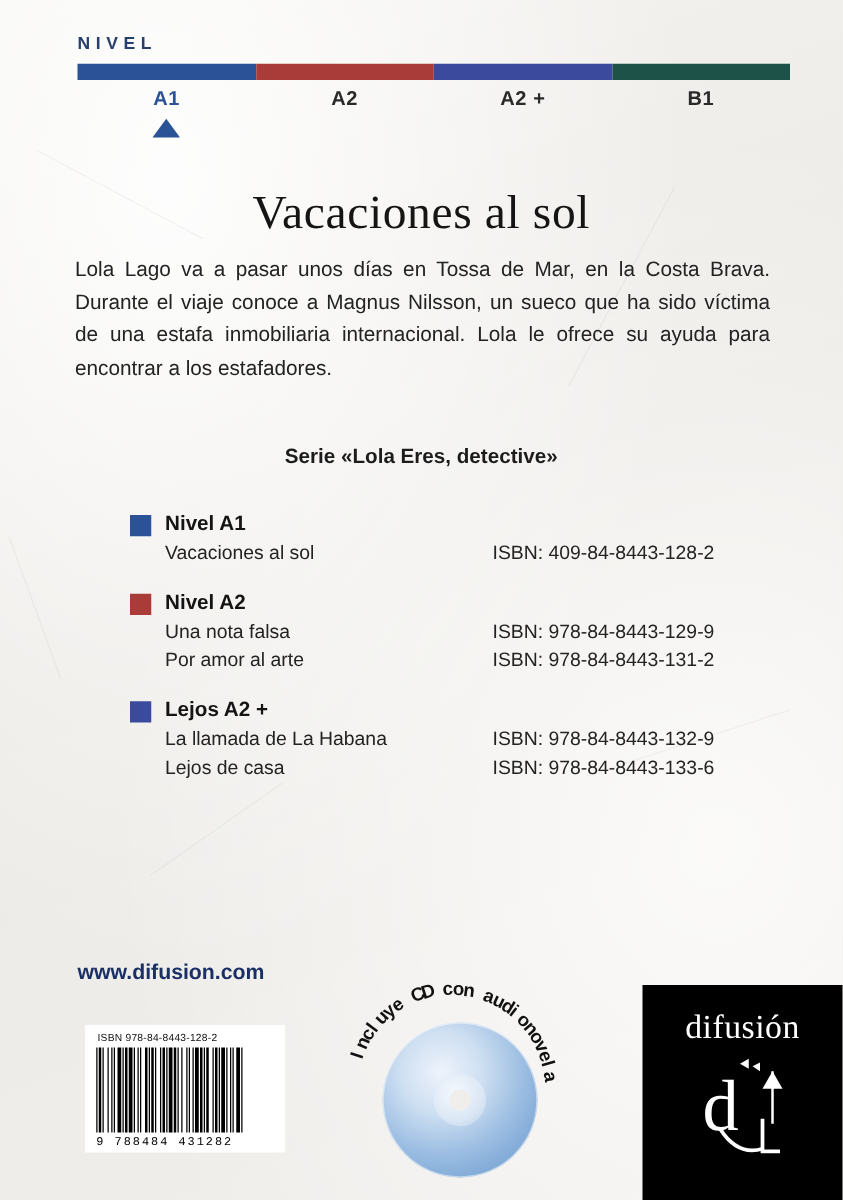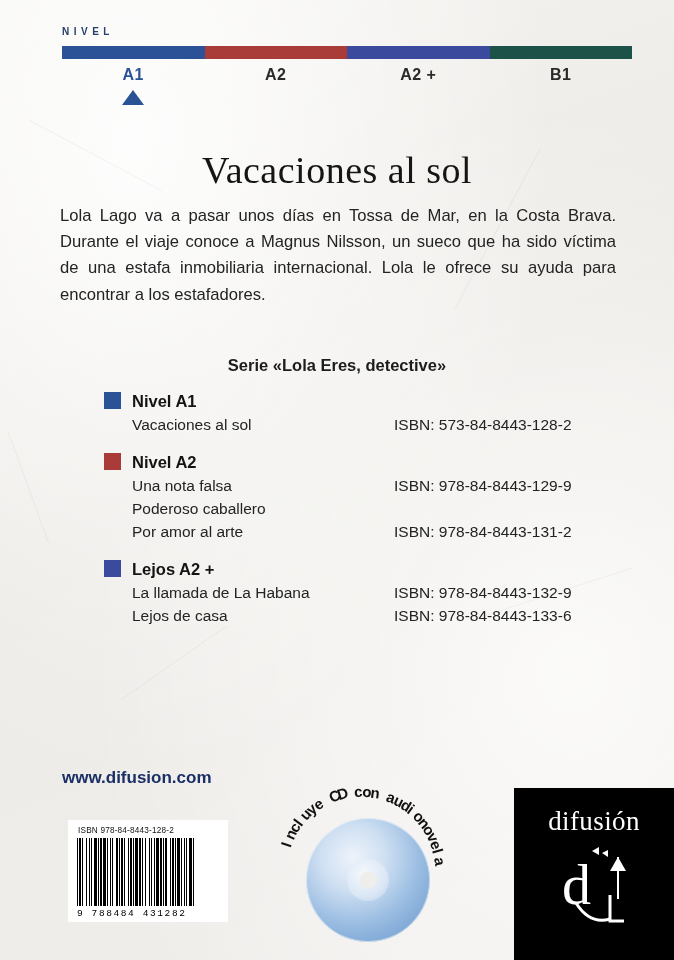--- a/index.html
+++ b/index.html
@@ -31,21 +31,21 @@
   }
 
   
   .levels {
     position: absolute;
     left: 62px;
     top: 26px;
     width: 570px;
   }
   .levels-title {
-    font-size: 10px;
+    font-size: 14px;
     font-weight: bold;
     letter-spacing: 4.5px;
     color: #27406b;
   }
   .level-bar {
     display: flex;
     margin-top: 9px;
     height: 13px;
   }
   .level-seg { flex: 1 1 0; }
@@ -112,23 +112,24 @@
   }
   .series-list {
     position: absolute;
     top: 392px;
     left: 104px;
     width: 500px;
   }
   .level-group { margin-bottom: 16px; }
   .level-head {
     display: flex;
-    align-items: flex-start;
+    align-items: flex-end;
     gap: 11px;
     margin-bottom: 3px;
+    margin-top: 18px;
   }
   .swatch {
     width: 17px; height: 17px;
     flex: 0 0 auto;
   }
   .level-name {
     font-size: 16.5px;
     font-weight: bold;
     color: #141414;
   }
@@ -308,34 +309,33 @@
 
   <div class="series-title">Serie «Lola Eres, detective»</div>
   <div class="series-list" id="series-list">
       <div class="level-group">
         <div class="level-head">
           <div class="swatch" style="background: rgb(43, 82, 150);"></div>
           <div class="level-name">Nivel A1</div>
         </div>
         <div class="title-row">
           <div class="t-name">Vacaciones al sol</div>
-          <div class="t-isbn">ISBN: 573-84-8443-128-2</div>
+          <div class="t-isbn">ISBN: 409-84-8443-128-2</div>
         </div>
       </div>
       <div class="level-group">
         <div class="level-head">
           <div class="swatch" style="background: rgb(169, 60, 56);"></div>
           <div class="level-name">Nivel A2</div>
         </div>
         <div class="title-row">
           <div class="t-name">Una nota falsa</div>
           <div class="t-isbn">ISBN: 978-84-8443-129-9</div>
         </div>
         <div class="title-row">
-          <div class="t-name">Poderoso caballero</div>
         </div>
         <div class="title-row">
           <div class="t-name">Por amor al arte</div>
           <div class="t-isbn">ISBN: 978-84-8443-131-2</div>
         </div>
       </div>
       <div class="level-group">
         <div class="level-head">
           <div class="swatch" style="background: rgb(59, 74, 156);"></div>
           <div class="level-name">Lejos A2 +</div>

